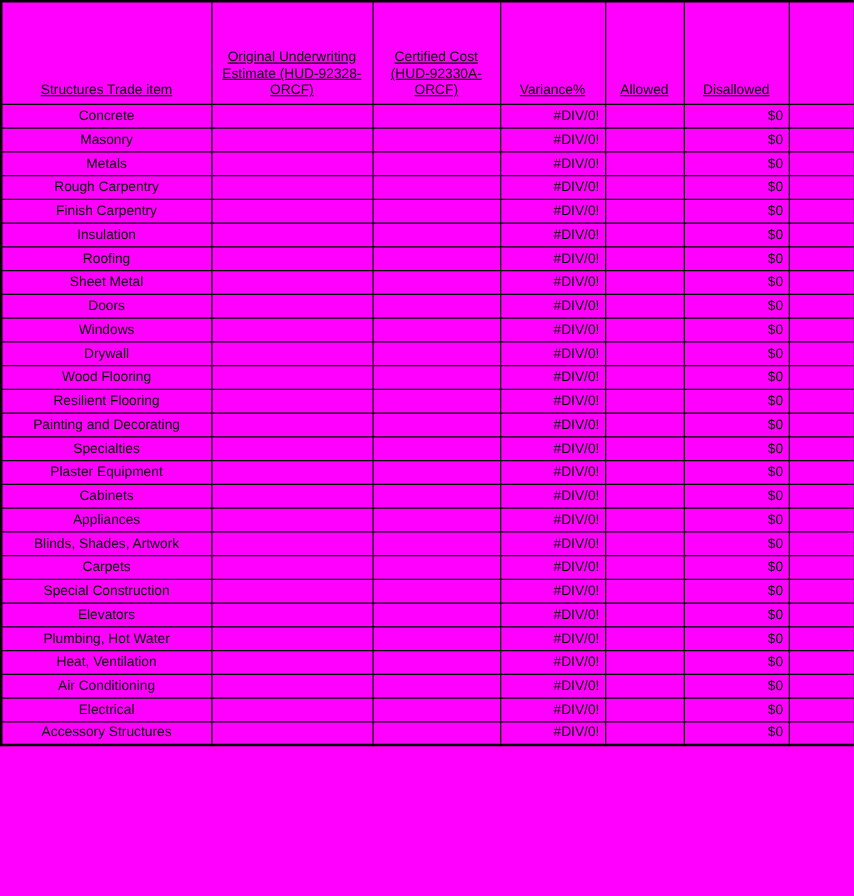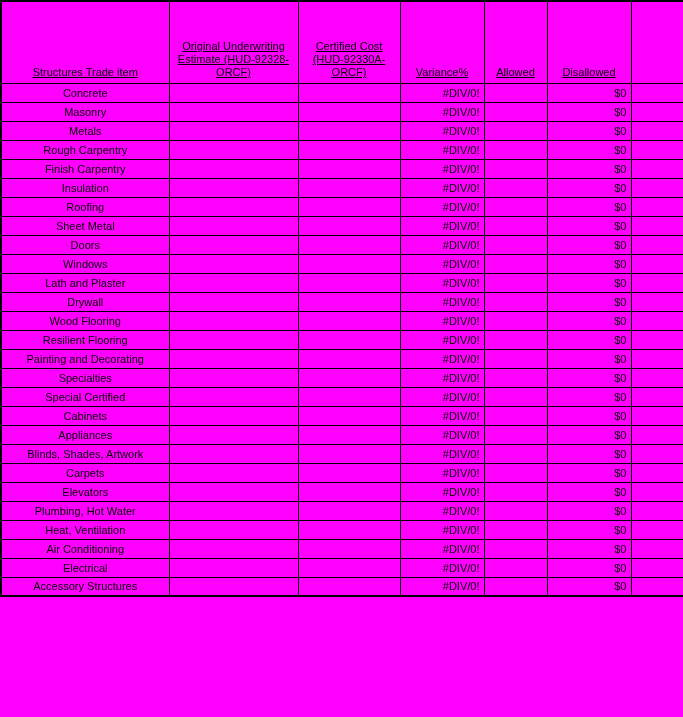--- a/index.html
+++ b/index.html
@@ -154,29 +154,20 @@
       <tr>
     <td class="c-item">Windows</td>
     <td class="c-est"></td>
     <td class="c-cost"></td>
     <td class="c-var">#DIV/0!</td>
     <td class="c-allowed"></td>
     <td class="c-disallowed">$0</td>
     <td class="c-extra"></td>
   </tr>
       <tr>
-    <td class="c-item">Lath and Plaster</td>
-    <td class="c-est"></td>
-    <td class="c-cost"></td>
-    <td class="c-var">#DIV/0!</td>
-    <td class="c-allowed"></td>
-    <td class="c-disallowed">$0</td>
-    <td class="c-extra"></td>
-  </tr>
-      <tr>
     <td class="c-item">Drywall</td>
     <td class="c-est"></td>
     <td class="c-cost"></td>
     <td class="c-var">#DIV/0!</td>
     <td class="c-allowed"></td>
     <td class="c-disallowed">$0</td>
     <td class="c-extra"></td>
   </tr>
       <tr>
     <td class="c-item">Wood Flooring</td>
@@ -208,21 +199,21 @@
       <tr>
     <td class="c-item">Specialties</td>
     <td class="c-est"></td>
     <td class="c-cost"></td>
     <td class="c-var">#DIV/0!</td>
     <td class="c-allowed"></td>
     <td class="c-disallowed">$0</td>
     <td class="c-extra"></td>
   </tr>
       <tr>
-    <td class="c-item">Special Certified</td>
+    <td class="c-item">Plaster Equipment</td>
     <td class="c-est"></td>
     <td class="c-cost"></td>
     <td class="c-var">#DIV/0!</td>
     <td class="c-allowed"></td>
     <td class="c-disallowed">$0</td>
     <td class="c-extra"></td>
   </tr>
       <tr>
     <td class="c-item">Cabinets</td>
     <td class="c-est"></td>
@@ -245,20 +236,29 @@
     <td class="c-item">Blinds, Shades, Artwork</td>
     <td class="c-est"></td>
     <td class="c-cost"></td>
     <td class="c-var">#DIV/0!</td>
     <td class="c-allowed"></td>
     <td class="c-disallowed">$0</td>
     <td class="c-extra"></td>
   </tr>
       <tr>
     <td class="c-item">Carpets</td>
+    <td class="c-est"></td>
+    <td class="c-cost"></td>
+    <td class="c-var">#DIV/0!</td>
+    <td class="c-allowed"></td>
+    <td class="c-disallowed">$0</td>
+    <td class="c-extra"></td>
+  </tr>
+      <tr>
+    <td class="c-item">Special Construction</td>
     <td class="c-est"></td>
     <td class="c-cost"></td>
     <td class="c-var">#DIV/0!</td>
     <td class="c-allowed"></td>
     <td class="c-disallowed">$0</td>
     <td class="c-extra"></td>
   </tr>
       <tr>
     <td class="c-item">Elevators</td>
     <td class="c-est"></td>

